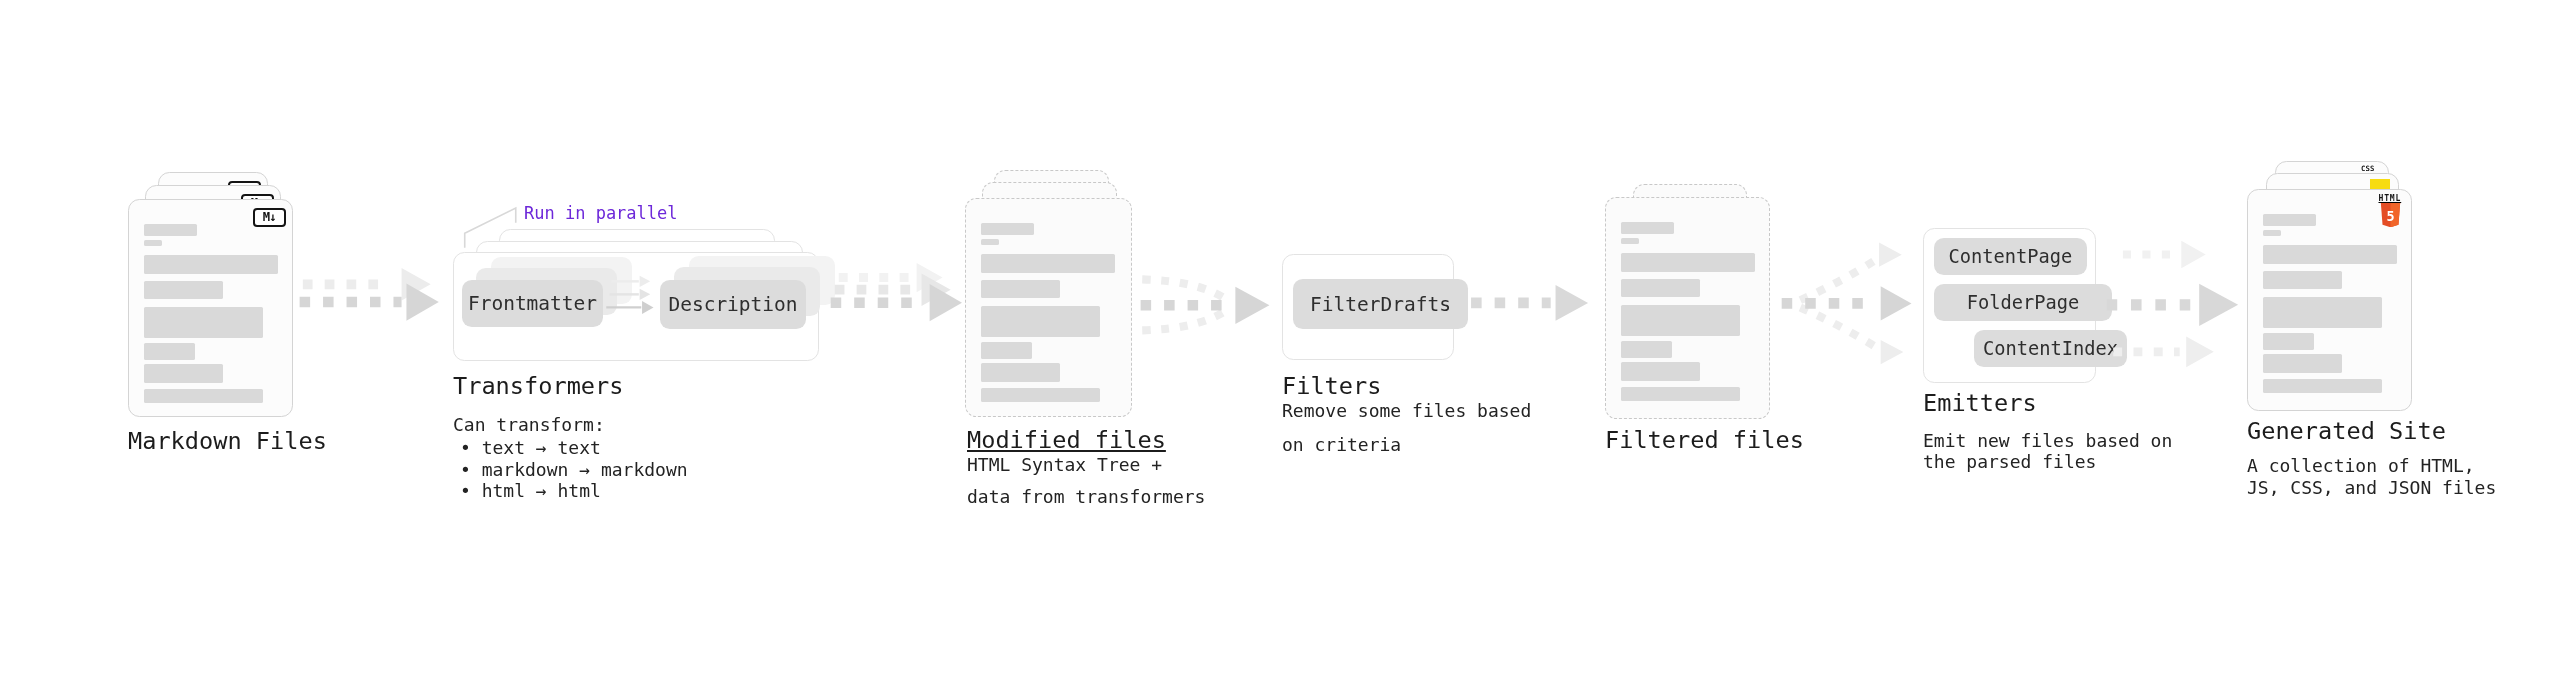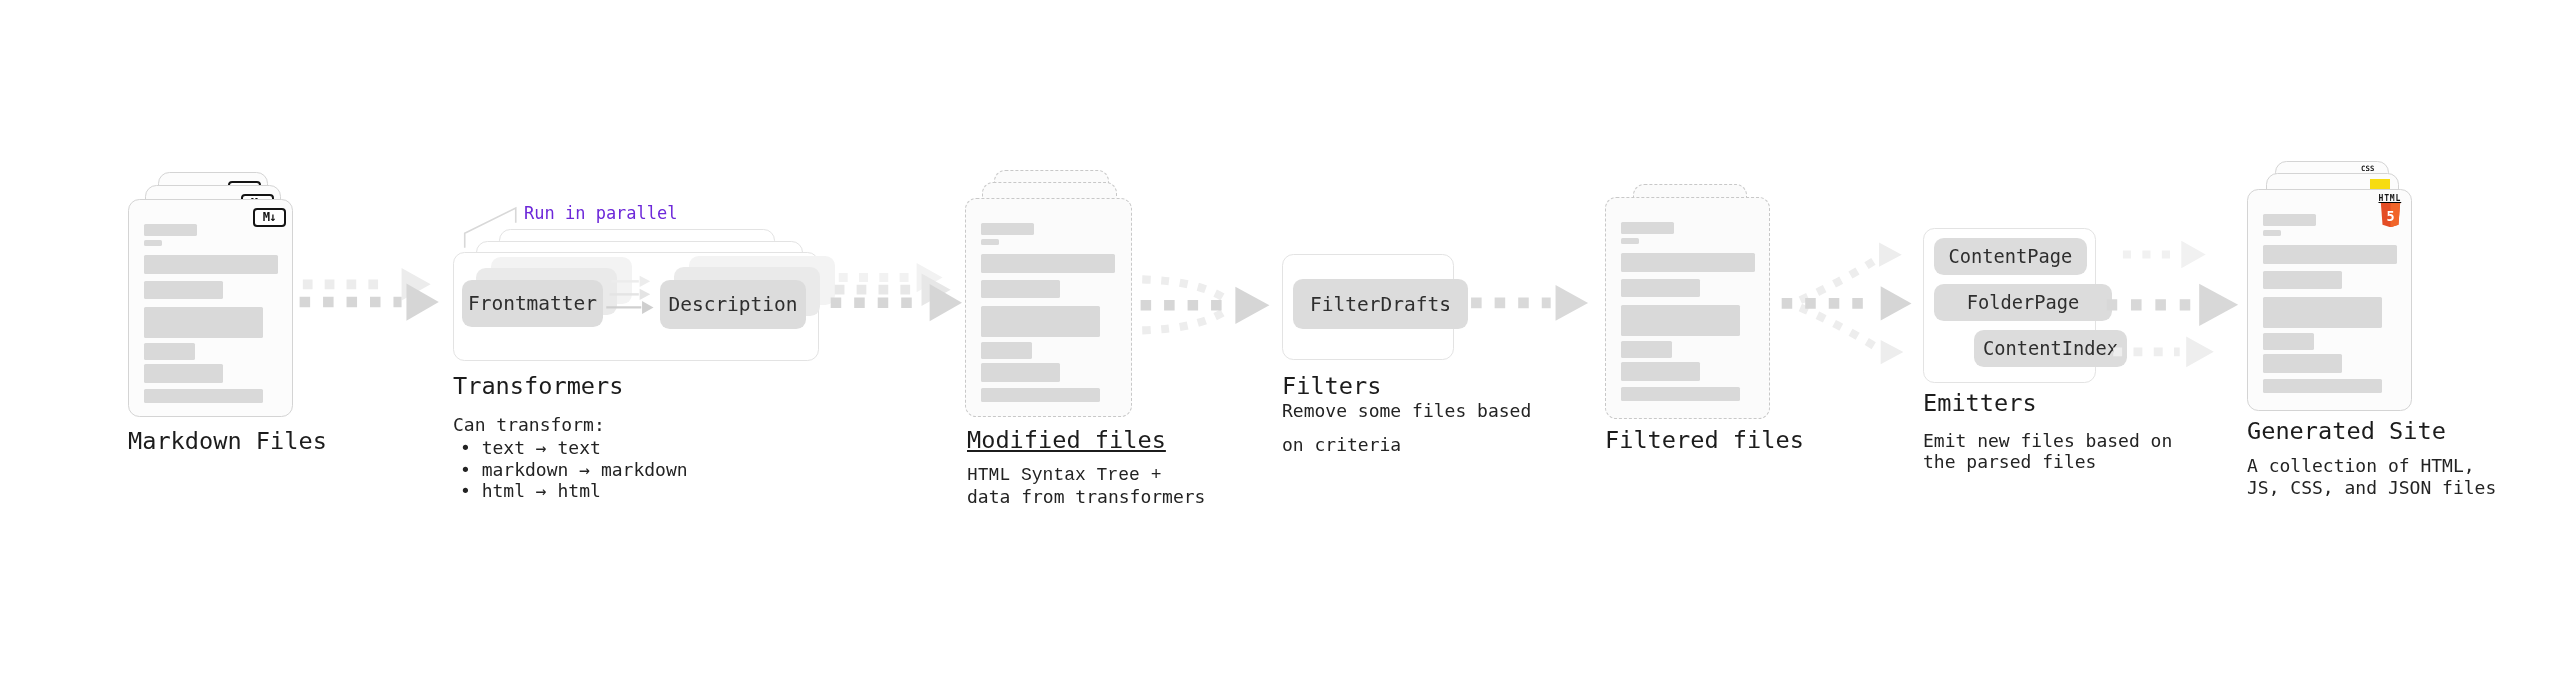--- a/index.html
+++ b/index.html
@@ -124,21 +124,21 @@
           <div class="bar" style="width: 18.7px; height: 5.7px; margin-top: 4.1px;"></div>
           <div class="bar" style="width: 134px; height: 18.7px; margin-top: 9.8px;"></div>
           <div class="bar" style="width: 79px; height: 18.7px; margin-top: 6.5px;"></div>
           <div class="bar" style="width: 119px; height: 31px; margin-top: 8.1px;"></div>
           <div class="bar" style="width: 51px; height: 16.3px; margin-top: 4.9px;"></div>
           <div class="bar" style="width: 79px; height: 18.7px; margin-top: 4.9px;"></div>
           <div class="bar" style="width: 119px; height: 14.6px; margin-top: 5.7px;"></div>
         </div>
     </div>
     <div class="node-label" style="left:967px; top:429px;text-decoration:underline;">Modified files</div>
-    <div class="node-desc" style="left:967px; top:466px;font-family:Liberation Mono, monospace;">HTML Syntax Tree +</div>
+    <div class="node-desc" style="left:967px; top:456px;">HTML Syntax Tree +</div>
     <div class="node-desc" style="left:967px; top:488px;">data from transformers</div>
   </div>
 
   <svg class="arrow" style="left:1134px; top:268px;" width="142" height="81" viewBox="1395 330 175 100">
     <path d="M1405 344 Q1478 346 1512 371" stroke="#ededed" stroke-width="10" stroke-dasharray="10 13" fill="none"></path>
     <path d="M1405 407 Q1478 405 1512 380" stroke="#ededed" stroke-width="10" stroke-dasharray="10 13" fill="none"></path>
     <path d="M1403 376 H1512" stroke="#d6d6d6" stroke-width="13" stroke-dasharray="13 16" fill="none"></path>
     <path d="M1562 376 L1520 353 L1520 399 Z" fill="#d6d6d6"></path>
   </svg>
 

